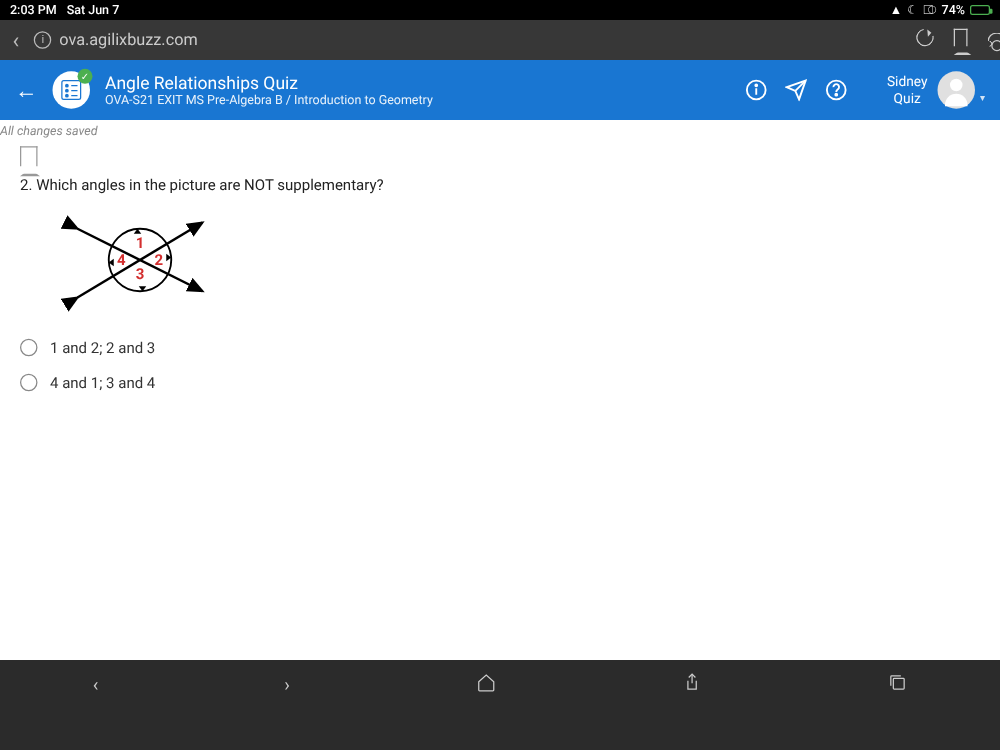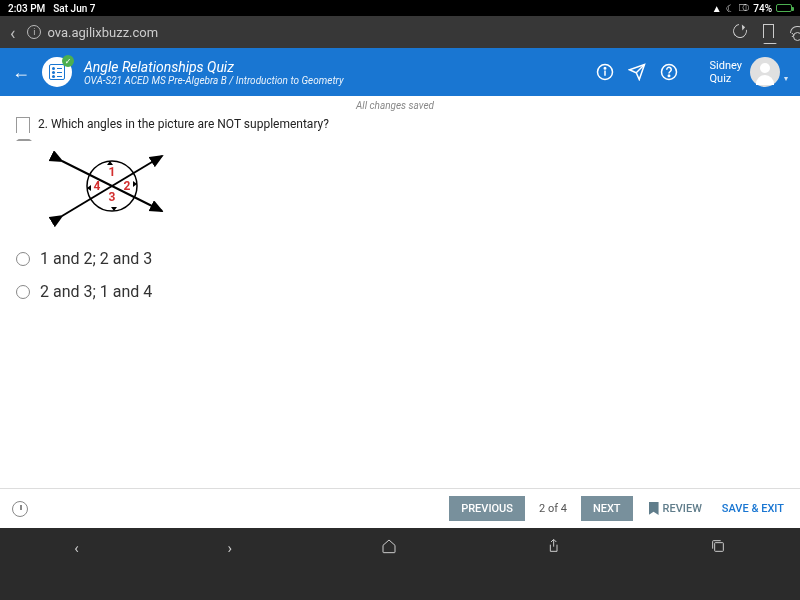--- a/index.html
+++ b/index.html
@@ -16,43 +16,43 @@
 .info-circle { width: 14px; height: 14px; border: 1px solid #bbb; border-radius: 50%; display: flex; align-items: center; justify-content: center; font-size: 9px; color: #bbb; }
 .browser-icons { display: flex; gap: 16px; color: #ccc; align-items: center; }
 .browser-icons span { cursor: pointer; font-size: 14px; }
 .app-header { height: 48px; background: #1976d2; display: flex; align-items: center; padding: 0 12px; gap: 12px; color: #fff; }
 .app-back { font-size: 18px; cursor: pointer; }
 .quiz-icon { width: 30px; height: 30px; background: #fff; border-radius: 50%; position: relative; display: flex; align-items: center; justify-content: center; }
 .quiz-icon-inner { width: 16px; height: 16px; border: 1.5px solid #1976d2; border-radius: 2px; position: relative; }
 .quiz-icon-inner::before { content: ''; position: absolute; left: 2px; top: 2px; width: 3px; height: 3px; background: #1976d2; border-radius: 50%; box-shadow: 0 4px 0 #1976d2, 0 8px 0 #1976d2; }
 .quiz-icon-inner::after { content: ''; position: absolute; left: 7px; top: 3px; width: 5px; height: 1px; background: #1976d2; box-shadow: 0 4px 0 #1976d2, 0 8px 0 #1976d2; }
 .quiz-check { position: absolute; top: -2px; right: -2px; width: 12px; height: 12px; background: #4caf50; border-radius: 50%; display: flex; align-items: center; justify-content: center; color: #fff; font-size: 8px; }
-.title-block { flex: 1; font-style: italic; }
+.title-block { flex: 1; }
 .quiz-title { font-size: 14px; font-weight: 400; }
 .quiz-sub { font-size: 10px; opacity: 0.9; }
 .header-icons { display: flex; gap: 14px; align-items: center; }
 .header-icons .hicon { width: 18px; height: 18px; cursor: pointer; display: flex; align-items: center; justify-content: center; }
 .user-block { display: flex; align-items: center; gap: 8px; cursor: pointer; }
-.user-name { font-size: 11px; line-height: 1.2; text-align: left; margin-left: 20px; }
+.user-name { font-size: 11px; line-height: 1.2; text-align: center; margin-left: 20px; }
 .avatar { width: 30px; height: 30px; background: #e0e0e0; border-radius: 50%; position: relative; }
 .avatar::before { content: ''; position: absolute; top: 6px; left: 50%; transform: translateX(-50%); width: 10px; height: 10px; background: #fff; border-radius: 50%; }
 .avatar::after { content: ''; position: absolute; bottom: 2px; left: 50%; transform: translateX(-50%); width: 18px; height: 10px; background: #fff; border-radius: 10px 10px 0 0; }
 .caret { font-size: 8px; color: #fff; opacity: 0.8; margin-left: -4px; align-self: flex-end; margin-bottom: 4px; }
 .content { background: #fff; height: 432px; position: relative; overflow: auto; }
-.saved { text-align: center; font-size: 10px; font-style: italic; color: #888; padding: 4px 10px 0 0; }
-.question-row { display: flex; gap: 8px; padding: 6px 16px 4px 16px; }
+.saved { text-align: left; font-size: 10px; font-style: italic; color: #888; padding: 4px 10px 0 0; }
+.question-row { display: flex; gap: 8px; padding: 6px 16px 4px 16px; flex-direction: column; }
 .bookmark-q { width: 14px; height: 16px; border: 1.5px solid #999; border-bottom: none; position: relative; cursor: pointer; flex-shrink: 0; margin-top: 0px; }
 .bookmark-q::after { content: ''; position: absolute; bottom: -6px; left: -1.5px; width: 0; height: 0; border-left: 8.5px solid transparent; border-right: 8.5px solid transparent; border-bottom: 6px solid #fff; }
 .bookmark-q::before { content: ''; position: absolute; bottom: -7.5px; left: -1.5px; width: 0; height: 0; border-left: 8.5px solid transparent; border-right: 8.5px solid transparent; border-bottom: 6px solid #999; }
 .q-text { font-size: 12px; color: #222; }
 .diagram { margin: 4px 0 10px 42px; }
 .options { padding: 4px 0 0 16px; }
 .option { display: flex; align-items: center; gap: 10px; margin-bottom: 14px; cursor: pointer; }
 .radio { width: 14px; height: 14px; border: 1.5px solid #888; border-radius: 50%; flex-shrink: 0; }
-.opt-text { font-size: 16px; color: #333; }
+.opt-text { font-size: 12px; color: #333; }
 .footer { position: absolute; bottom: 0; left: 0; right: 0; height: 40px; border-top: 1px solid #ddd; background: #fff; display: flex; align-items: center; padding: 0 12px; gap: 8px; }
 .clock-icon { width: 16px; height: 16px; border: 1.5px solid #888; border-radius: 50%; position: relative; cursor: pointer; }
 .clock-icon::after { content: ''; position: absolute; top: 3px; left: 50%; width: 1.5px; height: 5px; background: #888; transform-origin: bottom; }
 .footer-spacer { flex: 1; }
 .btn { padding: 6px 12px; font-size: 11px; border: none; cursor: pointer; font-weight: 500; }
 .btn-gray { background: #78909c; color: #fff; }
 .pager { font-size: 11px; color: #555; padding: 0 6px; }
 .review-btn { display: flex; align-items: center; gap: 4px; color: #607d8b; font-size: 11px; cursor: pointer; padding: 0 8px; font-weight: 500; }
 .review-btn .bm { width: 10px; height: 13px; background: #607d8b; clip-path: polygon(0 0, 100% 0, 100% 100%, 50% 75%, 0 100%); }
 .save-exit { color: #1976d2; font-size: 11px; cursor: pointer; font-weight: 500; padding: 0 4px; }
@@ -99,21 +99,21 @@
 </div>
 
 <div class="app-header">
   <span class="app-back">←</span>
   <div class="quiz-icon">
     <div class="quiz-icon-inner"></div>
     <div class="quiz-check">✓</div>
   </div>
   <div class="title-block">
     <div class="quiz-title">Angle Relationships Quiz</div>
-    <div class="quiz-sub">OVA-S21 ACED MS Pre-Algebra B / Introduction to Geometry</div>
+    <div class="quiz-sub">OVA-S21 EXIT MS Pre-Algebra B / Introduction to Geometry</div>
   </div>
   <div class="header-icons">
     <span class="hicon">
         <svg width="18" height="18" viewBox="0 0 24 24" fill="none" stroke="#fff" stroke-width="2">
           <circle cx="12" cy="12" r="10"></circle>
           <line x1="12" y1="10" x2="12" y2="17"></line>
           <circle cx="12" cy="7" r="1" fill="#fff"></circle>
         </svg>
       </span>
     <span class="hicon">
@@ -168,36 +168,24 @@
       <text x="55" y="49" fill="#d32f2f" font-size="12" font-weight="bold" text-anchor="middle">4</text>
     </svg>
   </div>
   <div class="options">
     <div class="option">
         <div class="radio"></div>
         <span class="opt-text">1 and 2; 2 and 3</span>
       </div>
     <div class="option">
         <div class="radio"></div>
-        <span class="opt-text">2 and 3; 1 and 4</span>
+        <span class="opt-text">4 and 1; 3 and 4</span>
       </div>
   </div>
 
-  <div class="footer">
-    <div class="clock-icon"></div>
-    <div class="footer-spacer"></div>
-    <button class="btn btn-gray">PREVIOUS</button>
-    <span class="pager">2 of 4</span>
-    <button class="btn btn-gray">NEXT</button>
-    <div class="review-btn">
-        <span class="bm"></span>
-        <span>REVIEW</span>
-      </div>
-    <div class="save-exit">SAVE &amp; EXIT</div>
-  </div>
 </div>
 
 <div class="bottom-nav">
   <span>‹</span>
   <span>›</span>
   <span><svg width="16" height="16" viewBox="0 0 24 24" fill="none" stroke="#ccc" stroke-width="1.5">
         <path d="M3 11l9-8 9 8v10a1 1 0 01-1 1H4a1 1 0 01-1-1V11z"></path>
       </svg></span>
   <span><svg width="16" height="16" viewBox="0 0 24 24" fill="none" stroke="#ccc" stroke-width="1.5">
         <path d="M8 10v10h10V10"></path>

